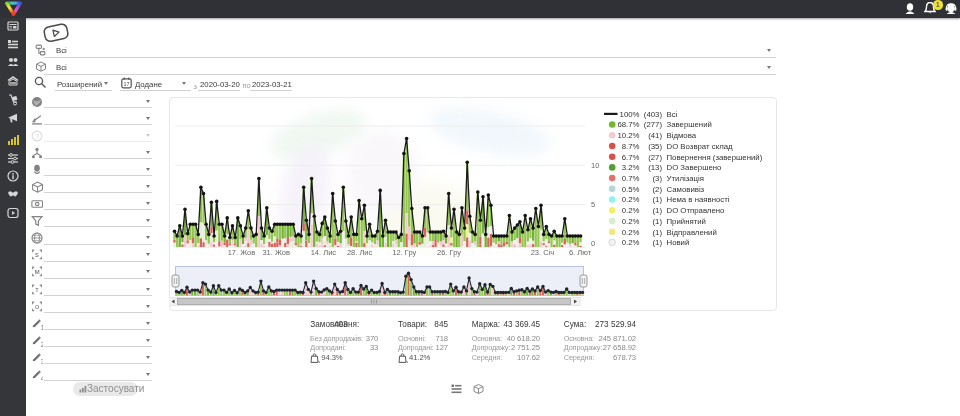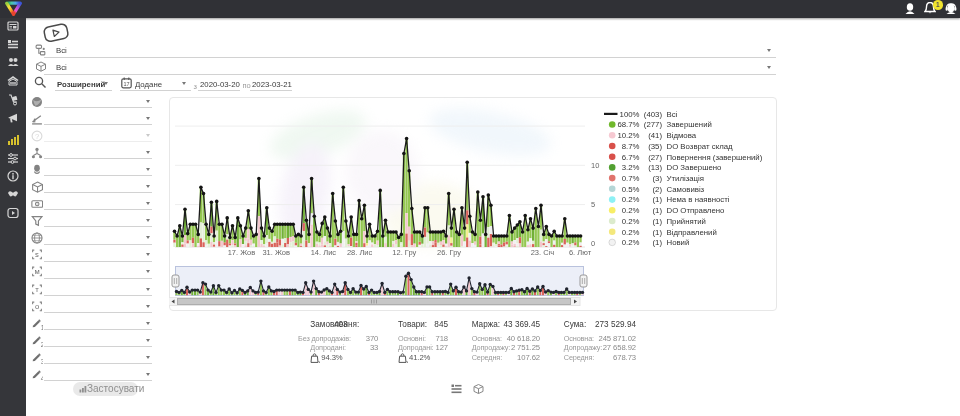--- a/index.html
+++ b/index.html
@@ -141,21 +141,21 @@
     <path d="M6 1 L10.5 3.2 L10.5 8 L6 10.2 L1.5 8 L1.5 3.2 Z" fill="none" stroke="#838383" stroke-width="1"></path>
     <path d="M1.5 3.2 L6 5.4 L10.5 3.2 M6 5.4 L6 10.2" fill="none" stroke="#838383" stroke-width="1"></path>
   </svg>
 <div class="txt" style="left:56px;top:62.8px;">Всі</div>
 <div class="ul" style="left:44px;top:73.8px;width:732px;"></div>
 <div class="caret" style="left:767px;top:65.8px;"></div>
 <svg class="abs" style="left:34px;top:76px" width="13" height="13" viewBox="0 0 13 13">
     <circle cx="5" cy="5" r="3.6" fill="none" stroke="#555" stroke-width="1.3"></circle>
     <line x1="7.8" y1="7.8" x2="11.5" y2="11.5" stroke="#555" stroke-width="1.4"></line>
   </svg>
-<div class="txt" style="left:57px;top:79.5px;font-weight:bold;">Розширений</div>
+<div class="txt" style="left:57px;top:79.5px;">Розширений</div>
 <div class="caret" style="left:104px;top:82px;"></div>
 <div class="ul" style="left:55px;top:89.5px;width:57px;"></div>
 <svg class="abs" style="left:121px;top:77px" width="11" height="12" viewBox="0 0 11 12">
     <rect x="0.8" y="1.8" width="9.4" height="9" rx="1.5" fill="none" stroke="#555" stroke-width="1.2"></rect>
     <line x1="3.2" y1="0.5" x2="3.2" y2="3" stroke="#555" stroke-width="1.1"></line>
     <line x1="7.8" y1="0.5" x2="7.8" y2="3" stroke="#555" stroke-width="1.1"></line>
     <text x="5.5" y="9" font-size="5.5" fill="#555" text-anchor="middle" font-family="Liberation Sans">17</text>
   </svg>
 <div class="txt" style="left:135px;top:79.5px;">Додане</div>
 <div class="caret" style="left:181.5px;top:82px;"></div>
@@ -1271,21 +1271,21 @@
       <text x="662" y="234.5" text-anchor="end" class="lg">(1)</text>
       <text x="666.5" y="234.5" class="lg">Відправлений</text>
       <circle cx="612.2" cy="242.4" r="3.3" fill="#f2f2f2" stroke="#bbb" stroke-width="0.5"></circle>
       <text x="639.5" y="245.2" text-anchor="end" class="lg">0.2%</text>
       <text x="662" y="245.2" text-anchor="end" class="lg">(1)</text>
       <text x="666.5" y="245.2" class="lg">Новий</text>
     </g>
   </svg>
 <div class="sh" style="left:310.3px;top:320px;">Замовлення:</div>
 <div class="sh" style="left:303.3px;top:320px;width:75px;text-align:center;">403</div>
-<div class="sl" style="left:298px;top:333.5px;">Без допродажів:</div>
+<div class="sl" style="left:310px;top:333.5px;">Без допродажів:</div>
 <div class="sv" style="left:303.3px;top:333.5px;width:75px;">370</div>
 <div class="sl" style="left:310.3px;top:343.1px;">Допродані:</div>
 <div class="sv" style="left:303.3px;top:343.1px;width:75px;">33</div>
 <svg class="abs" style="left:310.3px;top:353.20000000000005px" width="10" height="10" viewBox="0 0 10 10">
     <path d="M1.6 3.2 L7.4 3.2 L8 9.4 L1 9.4 Z" fill="none" stroke="#555" stroke-width="1"></path>
     <path d="M3 3 Q3 0.8 4.5 0.8 Q6 0.8 6 3" fill="none" stroke="#555" stroke-width="1"></path>
     <text x="8.2" y="11" font-size="4.5" fill="#555" font-family="Liberation Sans">x</text>
   </svg>
 <div class="sv" style="left:321.3px;top:353.20000000000005px;width:30px;text-align:left;color:#555;">94.3%</div>
 <div class="sh" style="left:398px;top:320px;">Товари:</div>

